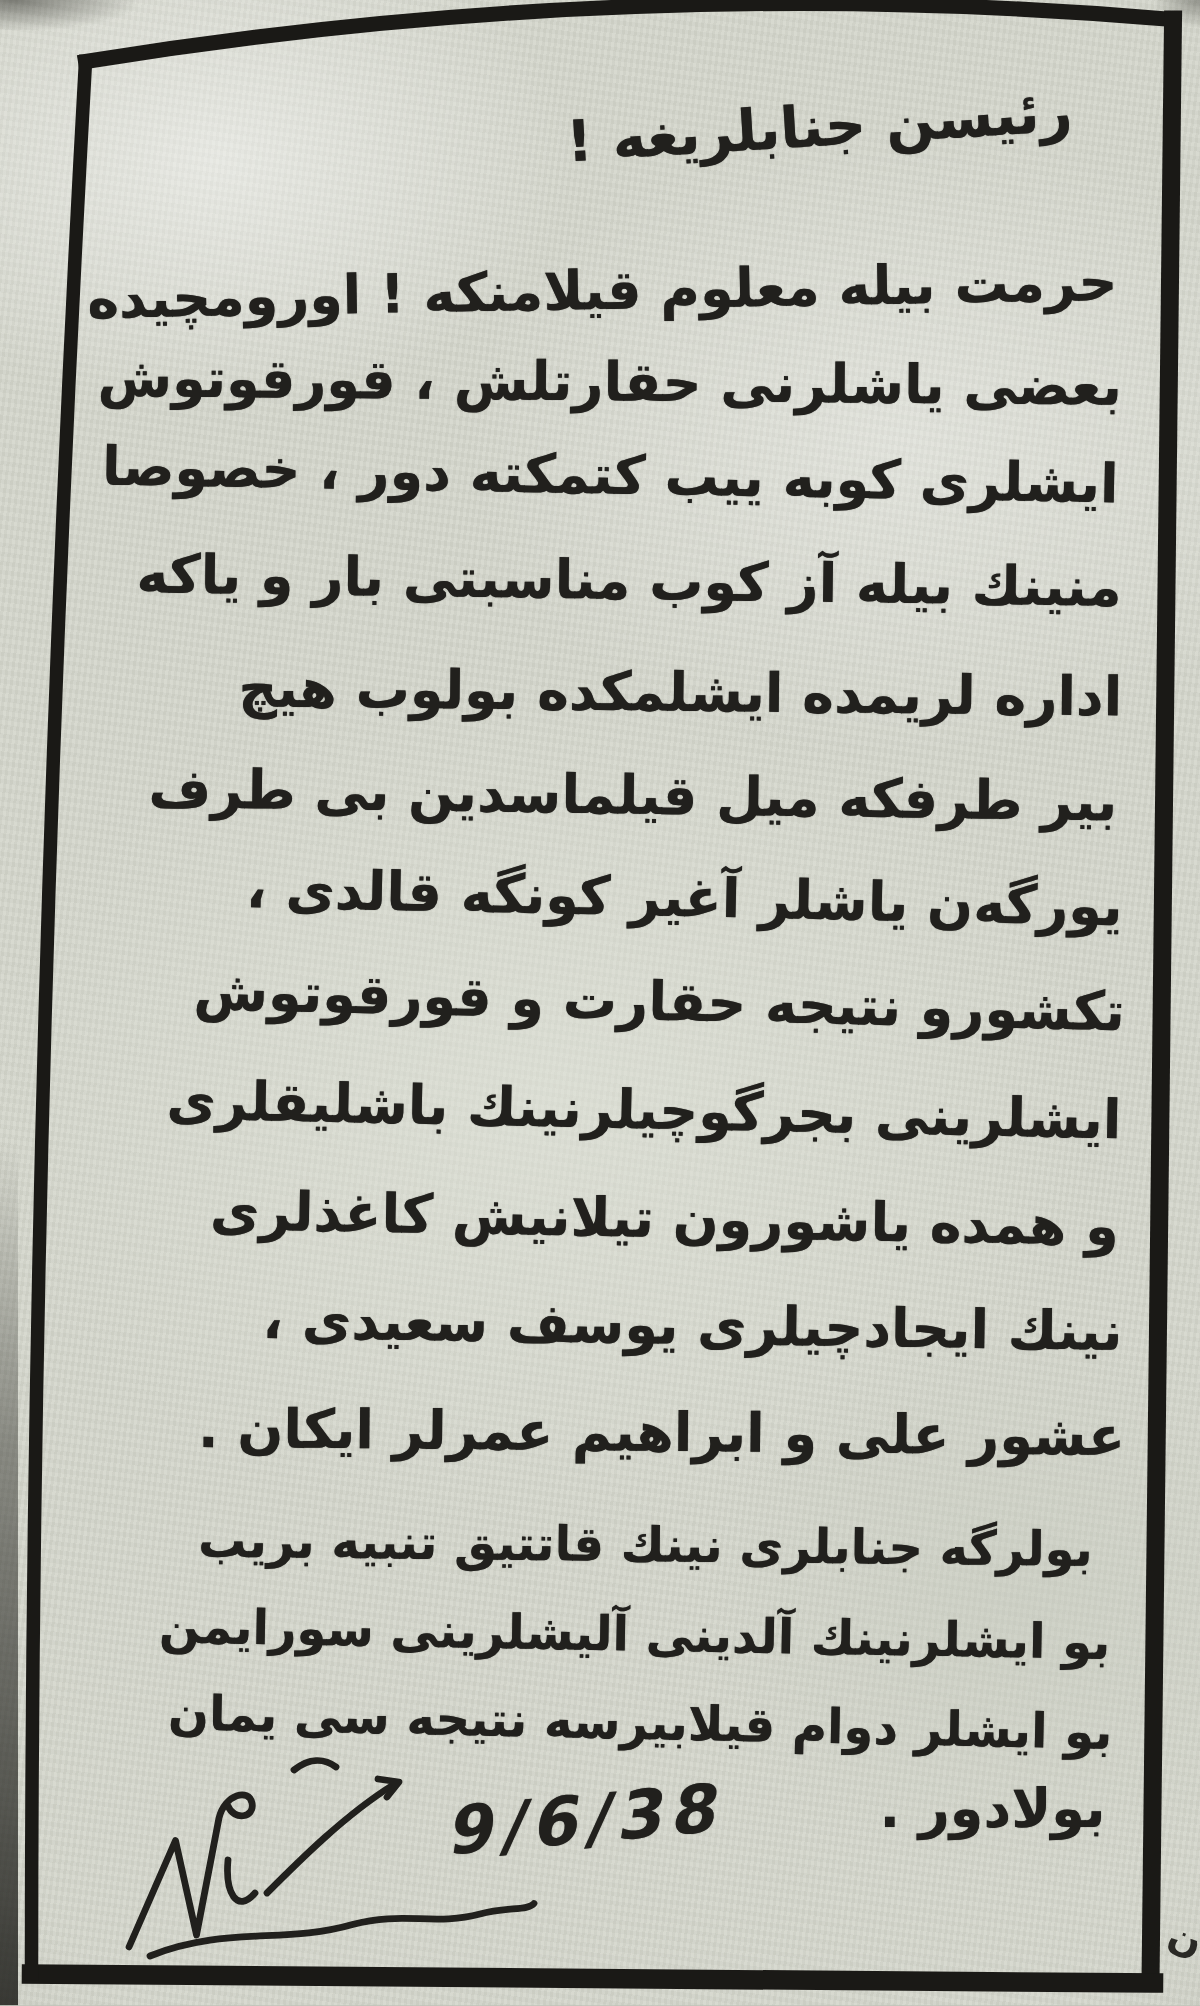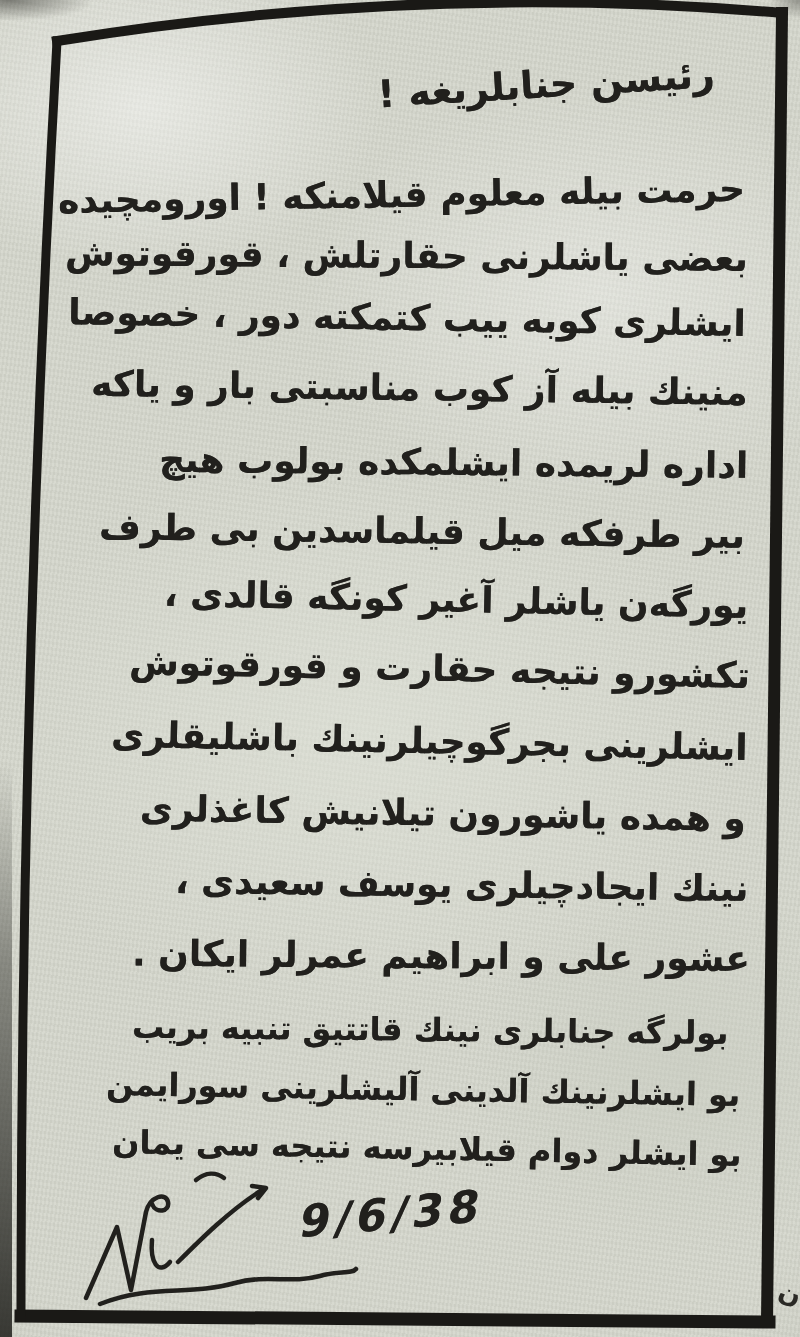--- a/index.html
+++ b/index.html
@@ -86,20 +86,21 @@
   <div class="line b" style="top:515px;right:55px;transform:rotate(0.8deg);">بير طرفكه ميل قيلماسدين بى طرف</div>
   <div class="line b" style="top:585px;right:52px;transform:rotate(1.2deg);">يورگەن ياشلر آغير كونگه قالدى ،</div>
   <div class="line b" style="top:655px;right:50px;transform:rotate(1.3deg);">تكشورو نتيجه حقارت و قورقوتوش</div>
   <div class="line b" style="top:727px;right:52px;transform:rotate(1.2deg);">ايشلرينى بجرگوچيلرنينك باشليقلرى</div>
   <div class="line b" style="top:798px;right:54px;transform:rotate(1deg);">و همده ياشورون تيلانيش كاغذلرى</div>
   <div class="line b" style="top:868px;right:52px;transform:rotate(0.8deg);">نينك ايجادچيلرى يوسف سعيدى ،</div>
   <div class="line b" style="top:938px;right:50px;transform:rotate(0.5deg);">عشور على و ابراهيم عمرلر ايكان .</div>
   <div class="line s" style="top:1014px;right:72px;transform:rotate(0.6deg);">بولرگه جنابلرى نينك قاتتيق تنبيه بريب</div>
   <div class="line s" style="top:1076px;right:60px;transform:rotate(1deg);">بو ايشلرنينك آلدينى آليشلرينى سورايمن</div>
   <div class="line s" style="top:1136px;right:58px;transform:rotate(1.2deg);">بو ايشلر دوام قيلابيرسه نتيجه سى يمان</div>
+  <div class="line b" style="top:1186px;right:63px;transform:rotate(0deg);">بولادور .</div>
 
   <div class="date" style="left:300px;top:1188px;">9/6/38</div>
 
   <svg class="overlay" width="800" height="1337" viewBox="0 0 800 1337">
     <g fill="none" stroke="#21201d" stroke-width="4.5" stroke-linecap="round" stroke-linejoin="round">
       <path d="M86,1298 L117,1227 L131,1290 L146,1212 C150,1196 166,1192 168,1202 C170,1212 156,1214 152,1204"></path>
       <path d="M152,1240 C150,1262 158,1276 170,1262"></path>
       <path d="M178,1262 C200,1240 230,1210 262,1190"></path>
       <path d="M252,1186 L266,1188 L258,1198"></path>
       <path d="M196,1180 C206,1172 216,1172 224,1178"></path>

